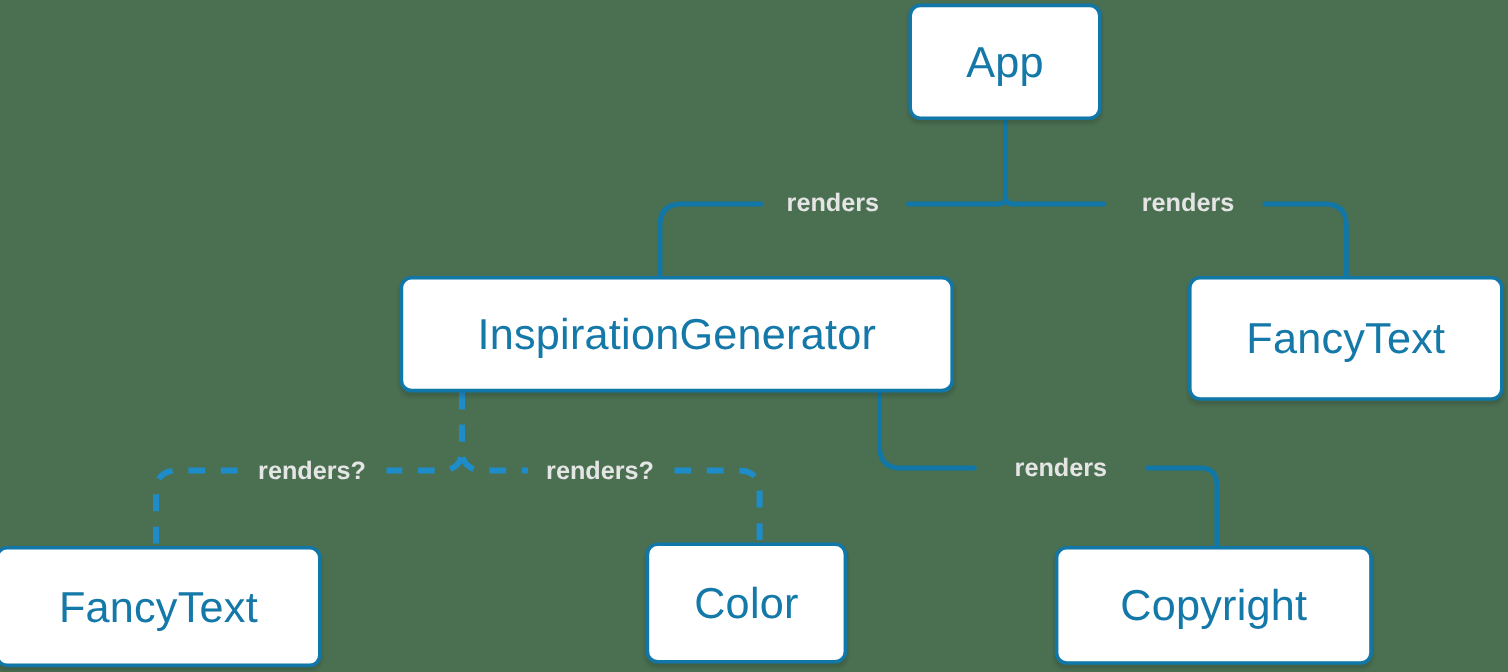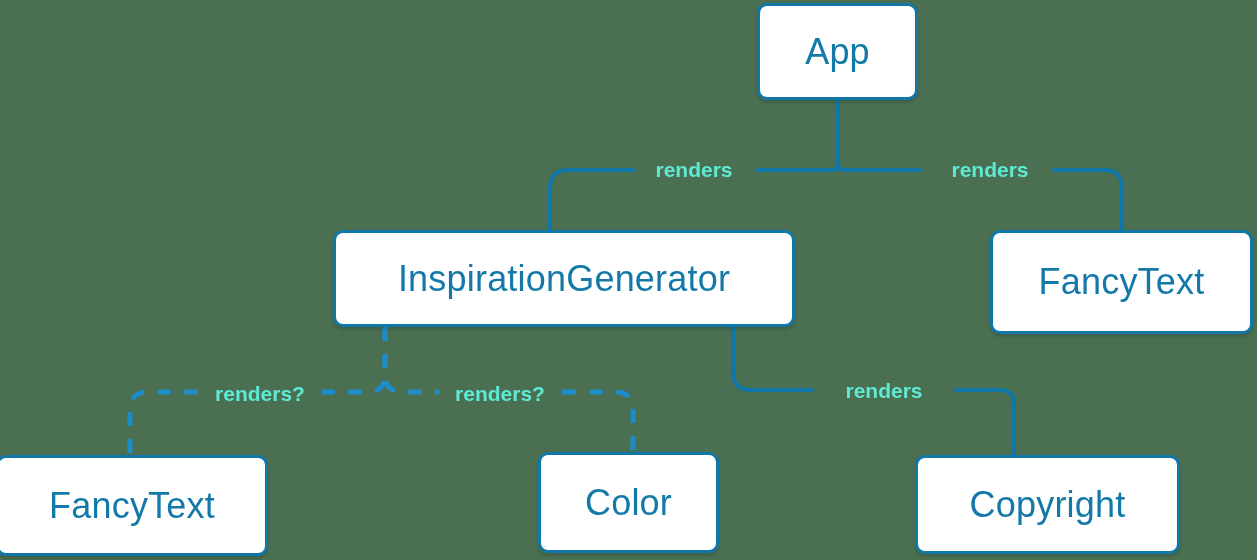--- a/index.html
+++ b/index.html
@@ -41,21 +41,21 @@
     box-shadow: 0 3px 3px rgba(0,0,0,0.13);
     z-index: 2;
   }
   .node-label {
     display: block;
     line-height: 1;
     white-space: nowrap;
   }
   .edge-label {
     position: absolute;
-    color: #5eead4;
+    color: #e5e5e5;
     font-family: "Liberation Sans", sans-serif;
     font-weight: 700;
     font-size: 21px;
     line-height: 1;
     white-space: nowrap;
     z-index: 3;
     transform: translate(-50%, -50%);
   }
 </style>
 </head>
@@ -106,25 +106,25 @@
   </div>
 
   <div class="node" style="left:990px; top:230px; width:263px; height:104px; font-size:36px;">
     <span class="node-label">FancyText</span>
   </div>
 
   <div class="node" style="left:-4px; top:455px; width:272px; height:101px; font-size:36px;">
     <span class="node-label">FancyText</span>
   </div>
 
-  <div class="node" style="left:538px; top:452px; width:181px; height:101px; font-size:36px;">
+  <div class="node" style="left:538px; top:452px; width:168px; height:101px; font-size:36px;">
     <span class="node-label">Color</span>
   </div>
 
-  <div class="node" style="left:879px; top:455px; width:265px; height:99px; font-size:36px;margin-left:36px;">
+  <div class="node" style="left:879px; top:455px; width:265px; height:99px; font-size:36px;">
     <span class="node-label">Copyright</span>
   </div>
 
   <div class="edge-label" style="left:694px; top:169px;">renders</div>
 
   <div class="edge-label" style="left:990px; top:169px;">renders</div>
 
   <div class="edge-label" style="left:260px; top:393px;">renders?</div>
 
   <div class="edge-label" style="left:500px; top:393px;">renders?</div>

